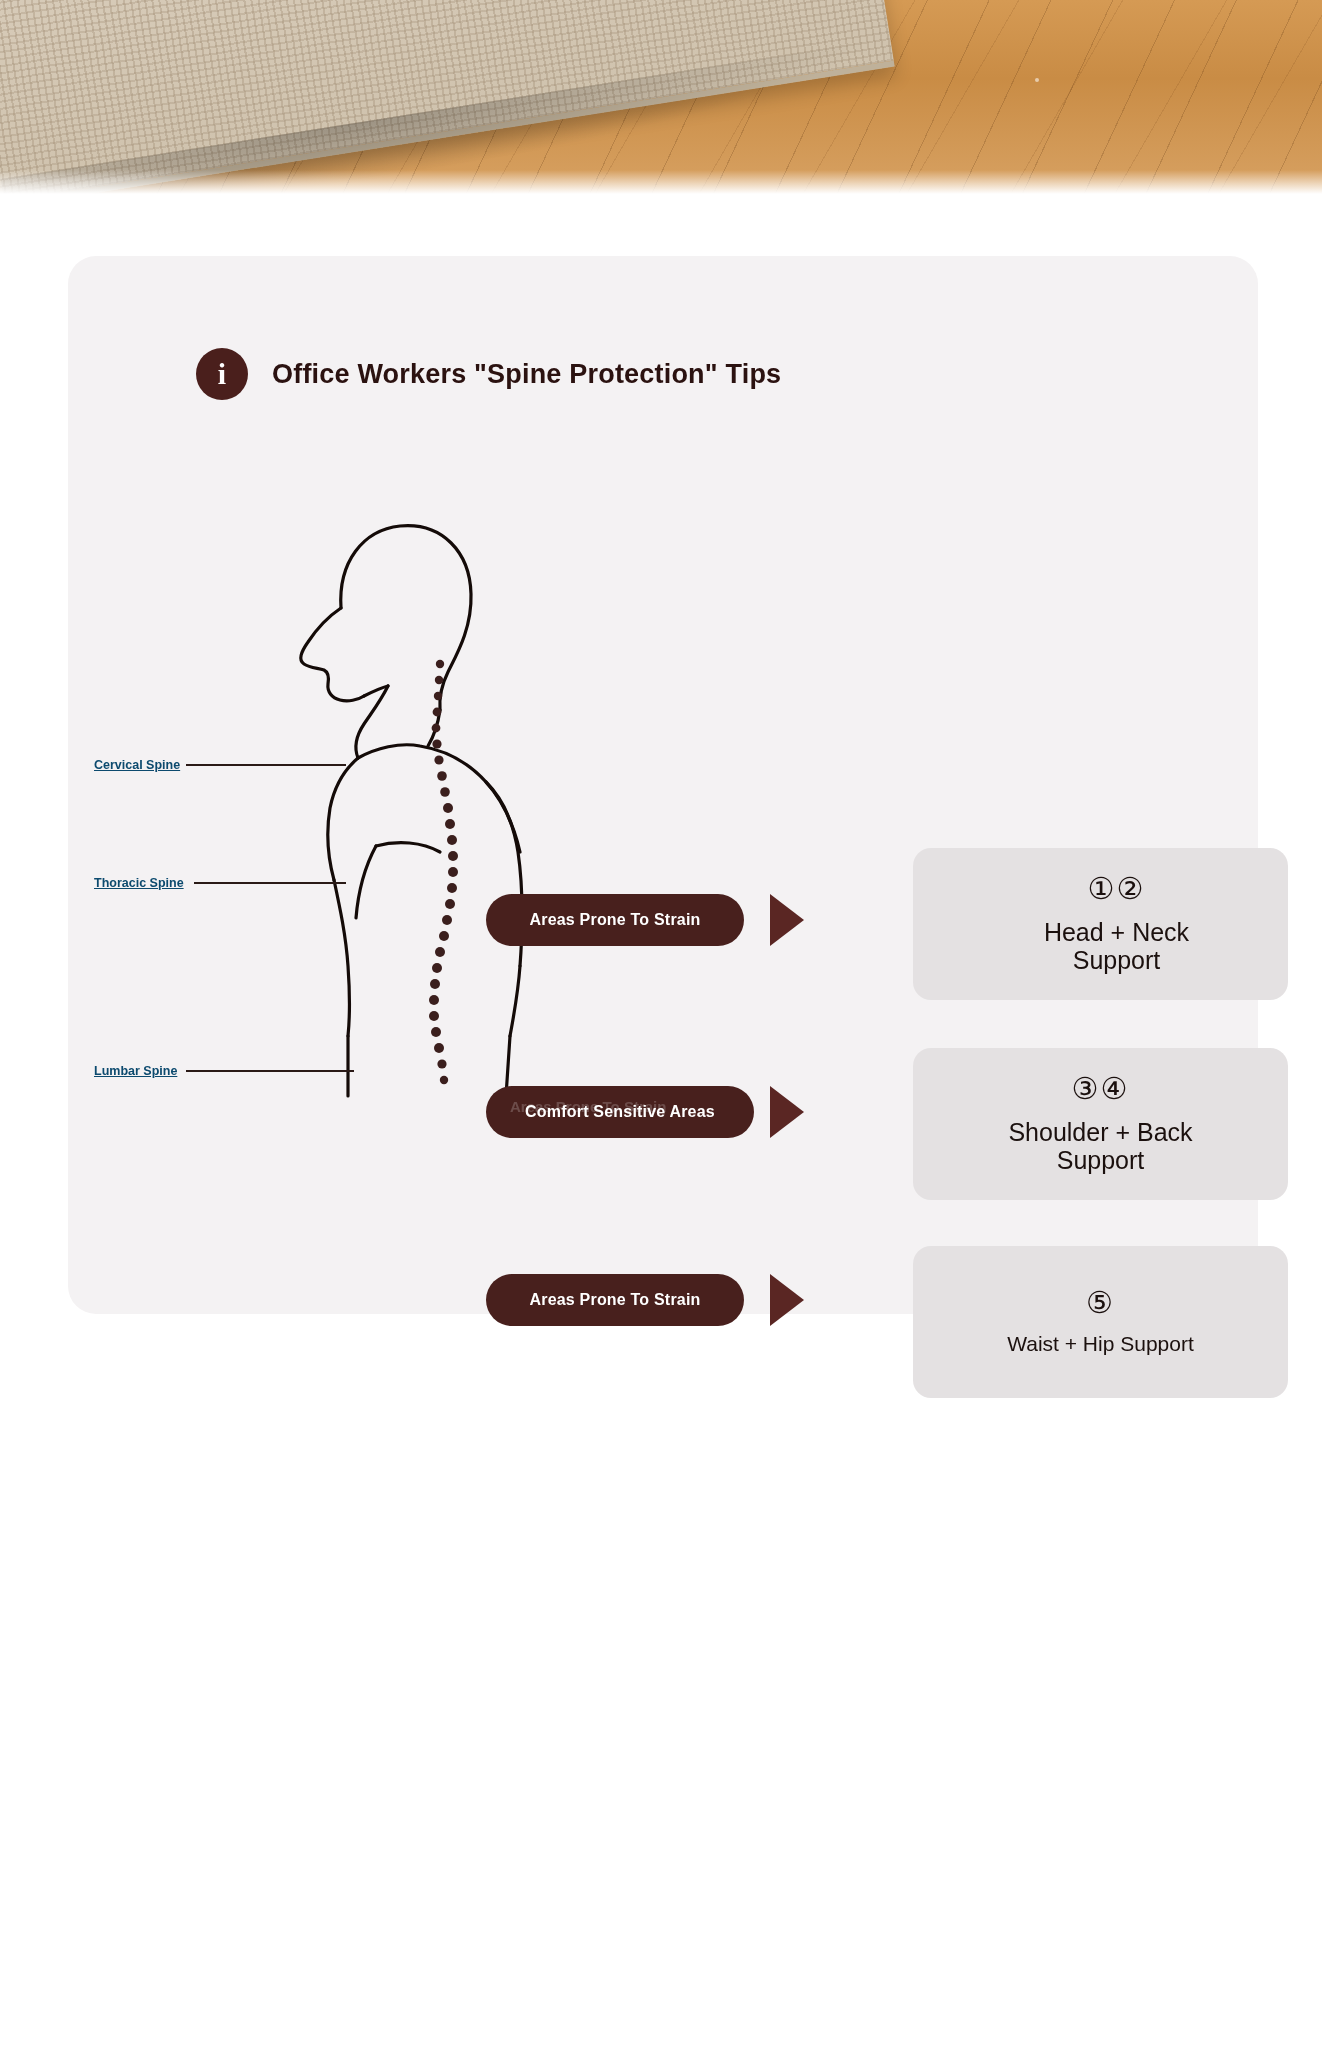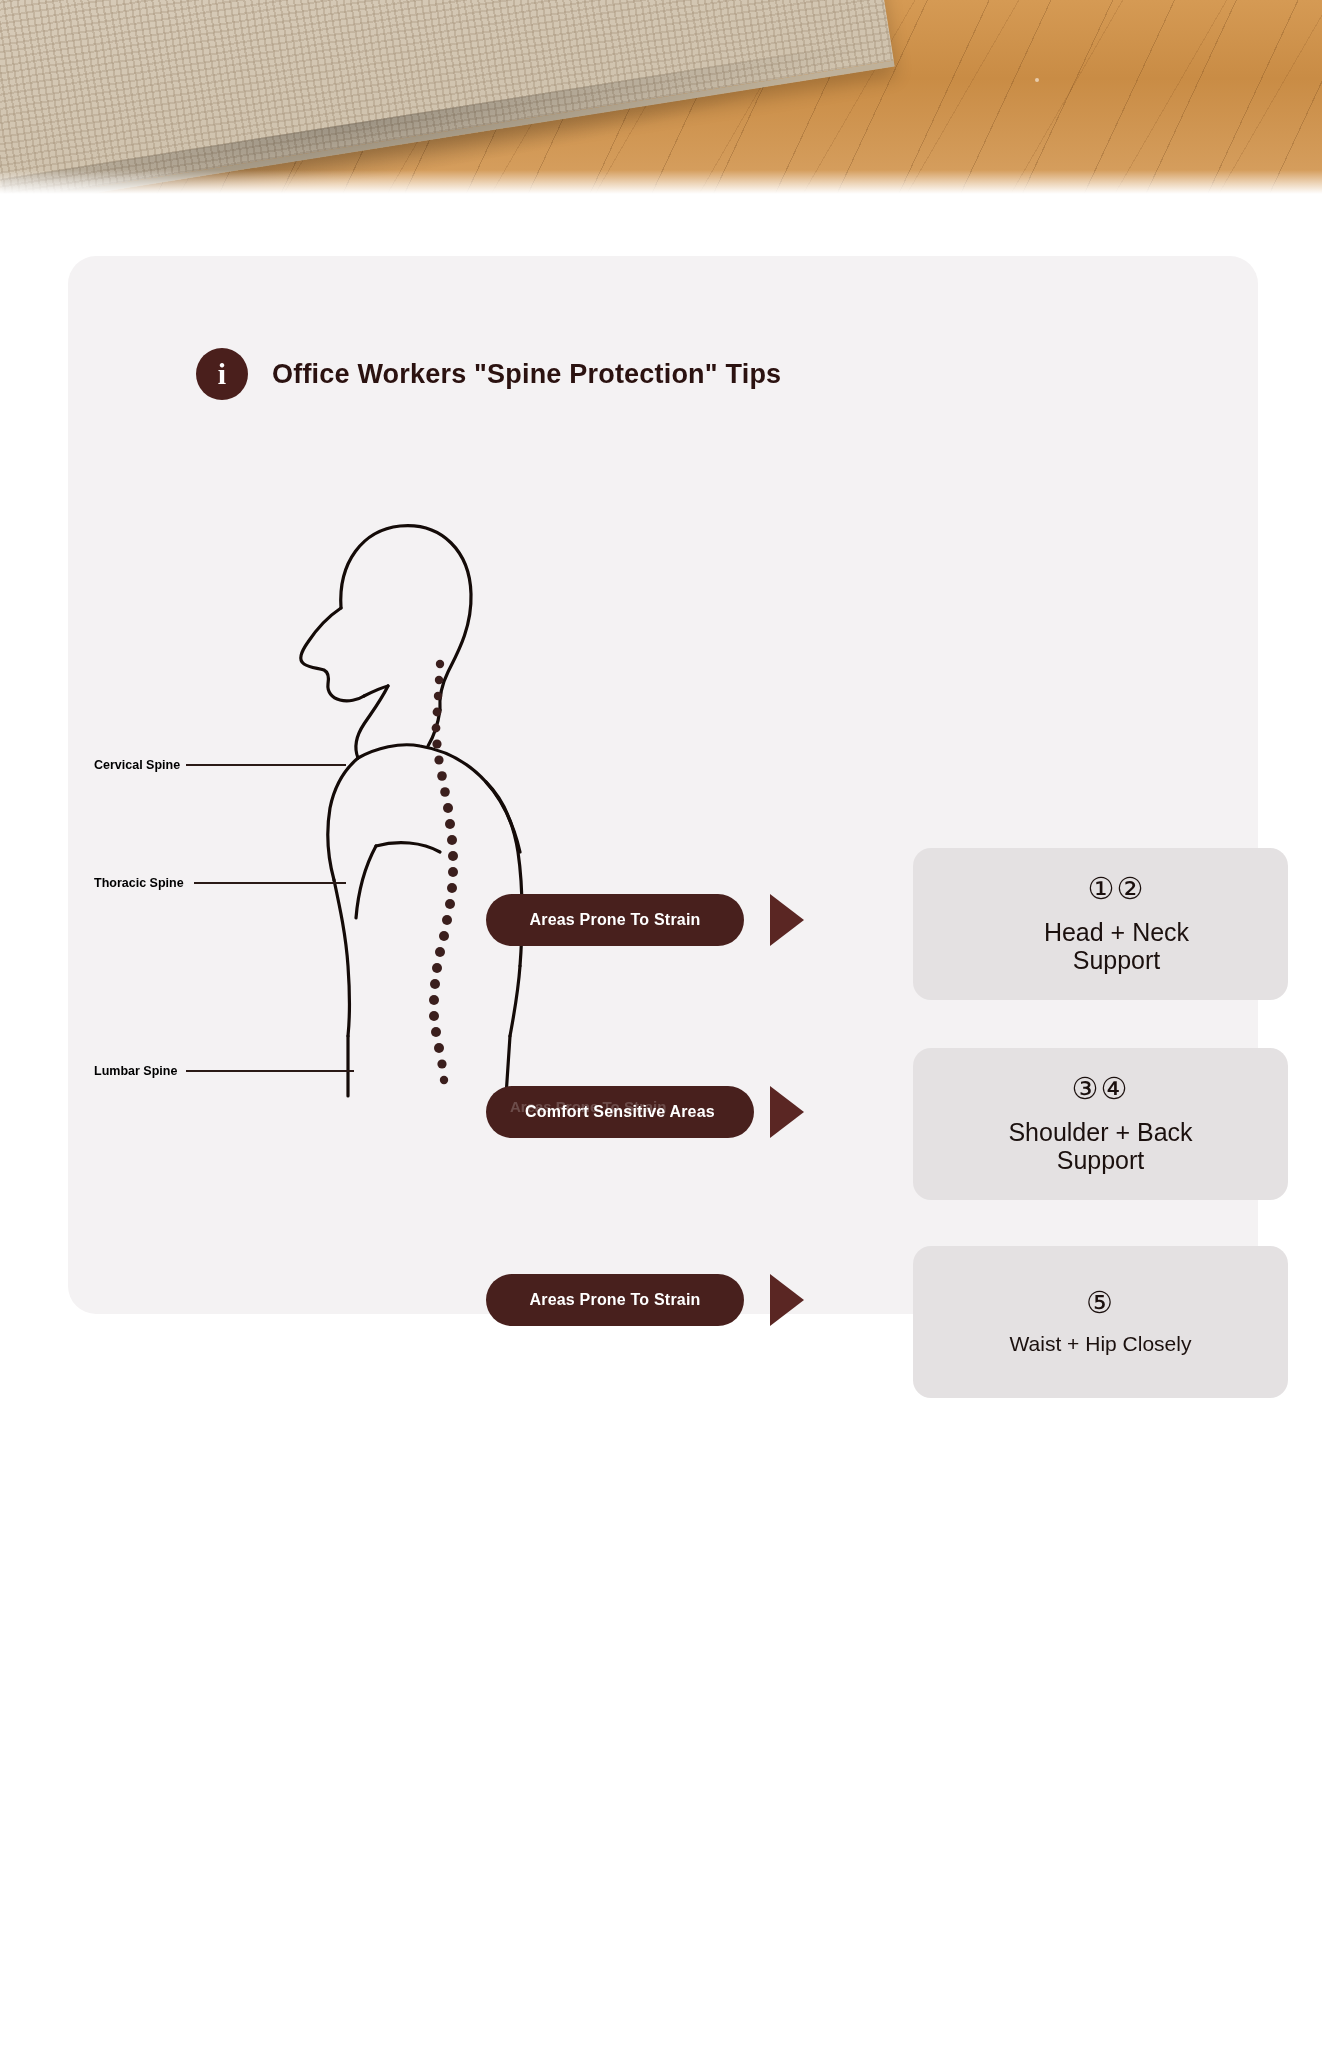--- a/index.html
+++ b/index.html
@@ -74,22 +74,23 @@
   }
   .card-title {
     font-size: 27px; font-weight: bold; color: #2b1210; letter-spacing: .2px;
   }
 
   
   .figure-wrap { position: absolute; left: 80px; top: 240px; width: 520px; height: 680px; }
   .figure-wrap svg { position: absolute; left: 0; top: 0; }
 
   .spine-label {
-    position: absolute; font-size: 12.5px; font-weight: bold; color: #000000;
+    position: absolute; font-size: 12.5px; font-weight: bold; color: #0c4a6e;
     white-space: nowrap;
+    text-decoration: underline;
   }
   .leader {
     position: absolute; height: 1.5px; background: #2a1a16;
   }
 
   
   .pill {
     position: absolute; height: 52px; border-radius: 26px;
     background: #48201d; color: #ffffff;
     display: flex; align-items: center; justify-content: center;
@@ -255,20 +256,20 @@
       <div class="rbox" style="top:792px; height:152px;">
         <div class="rnums">③④</div>
         <div class="rtext" style="white-space:pre-line;">Shoulder + Back
 Support</div>
       </div>
 
       <div class="pill" style="left:418px; top:1018px; width:258px;">Areas Prone To Strain</div>
       <div class="arrow" style="left:702px; top:1018px;"></div>
       <div class="rbox" style="top:990px; height:152px;">
         <div class="rnums">⑤</div>
-        <div class="rtext small">Waist + Hip Closely</div>
+        <div class="rtext small">Waist + Hip Support</div>
       </div>
 
     </div>
   </div>
 
 
 </div>
 
 </body></html>

